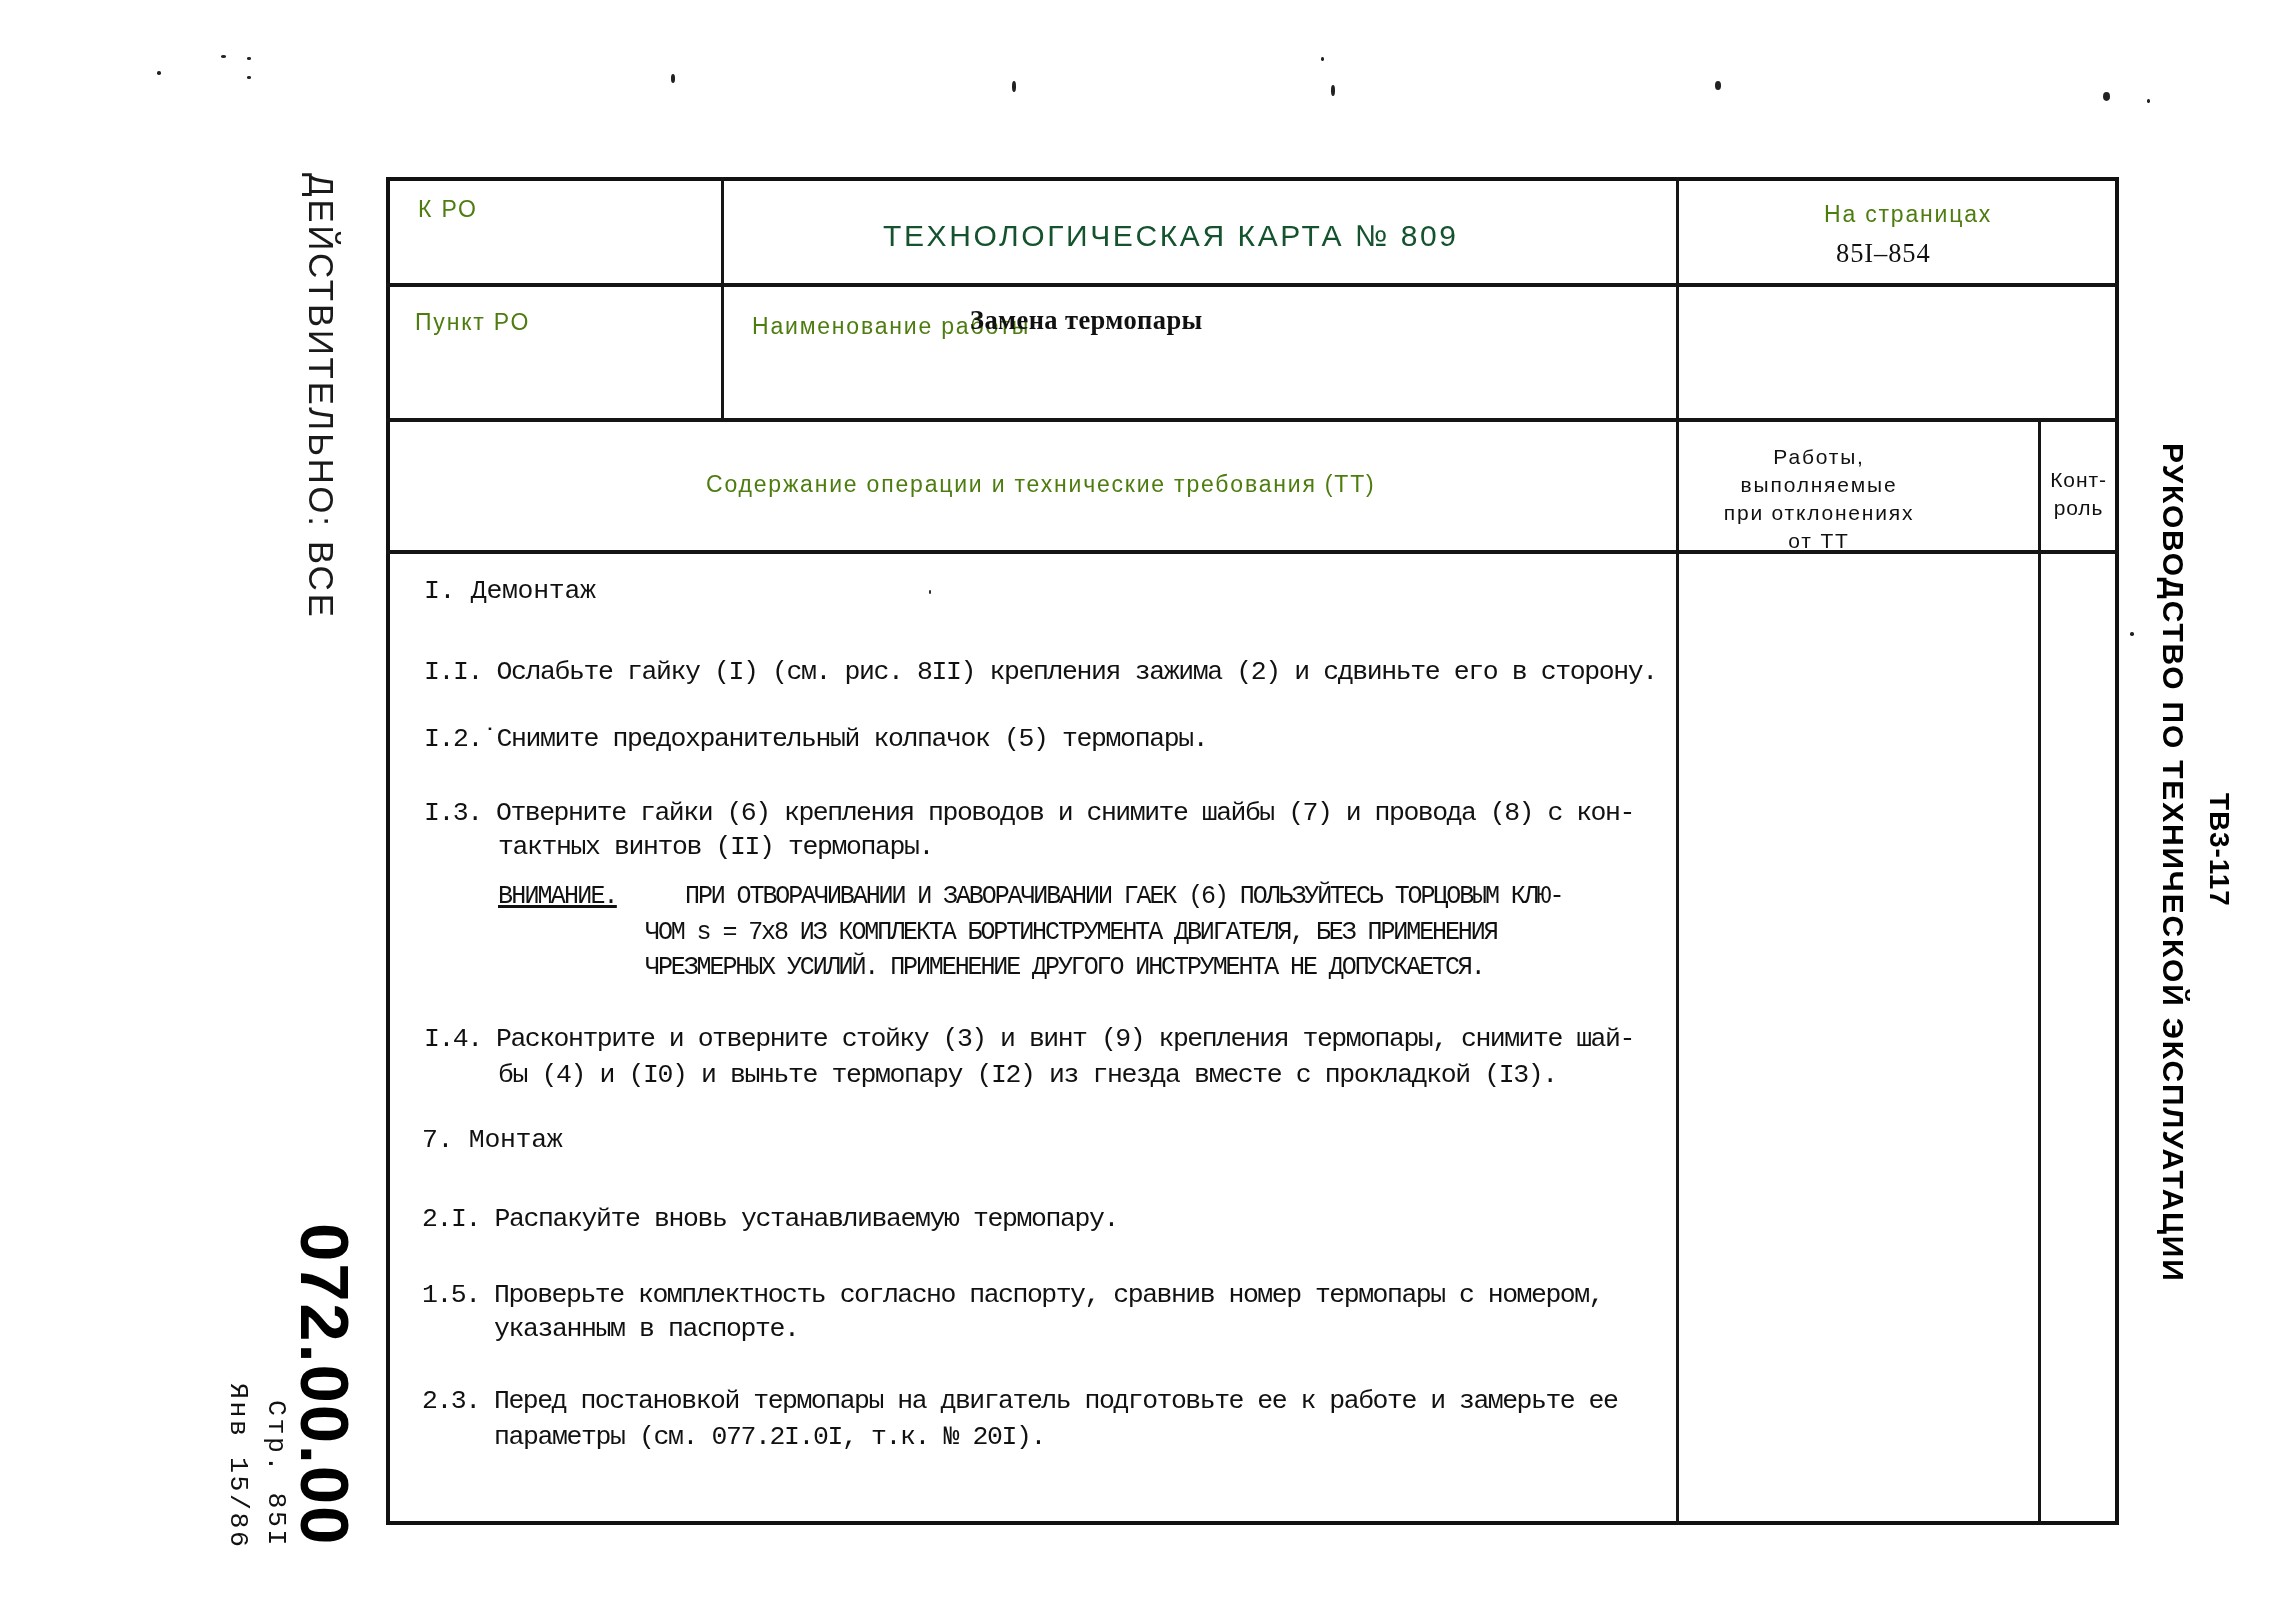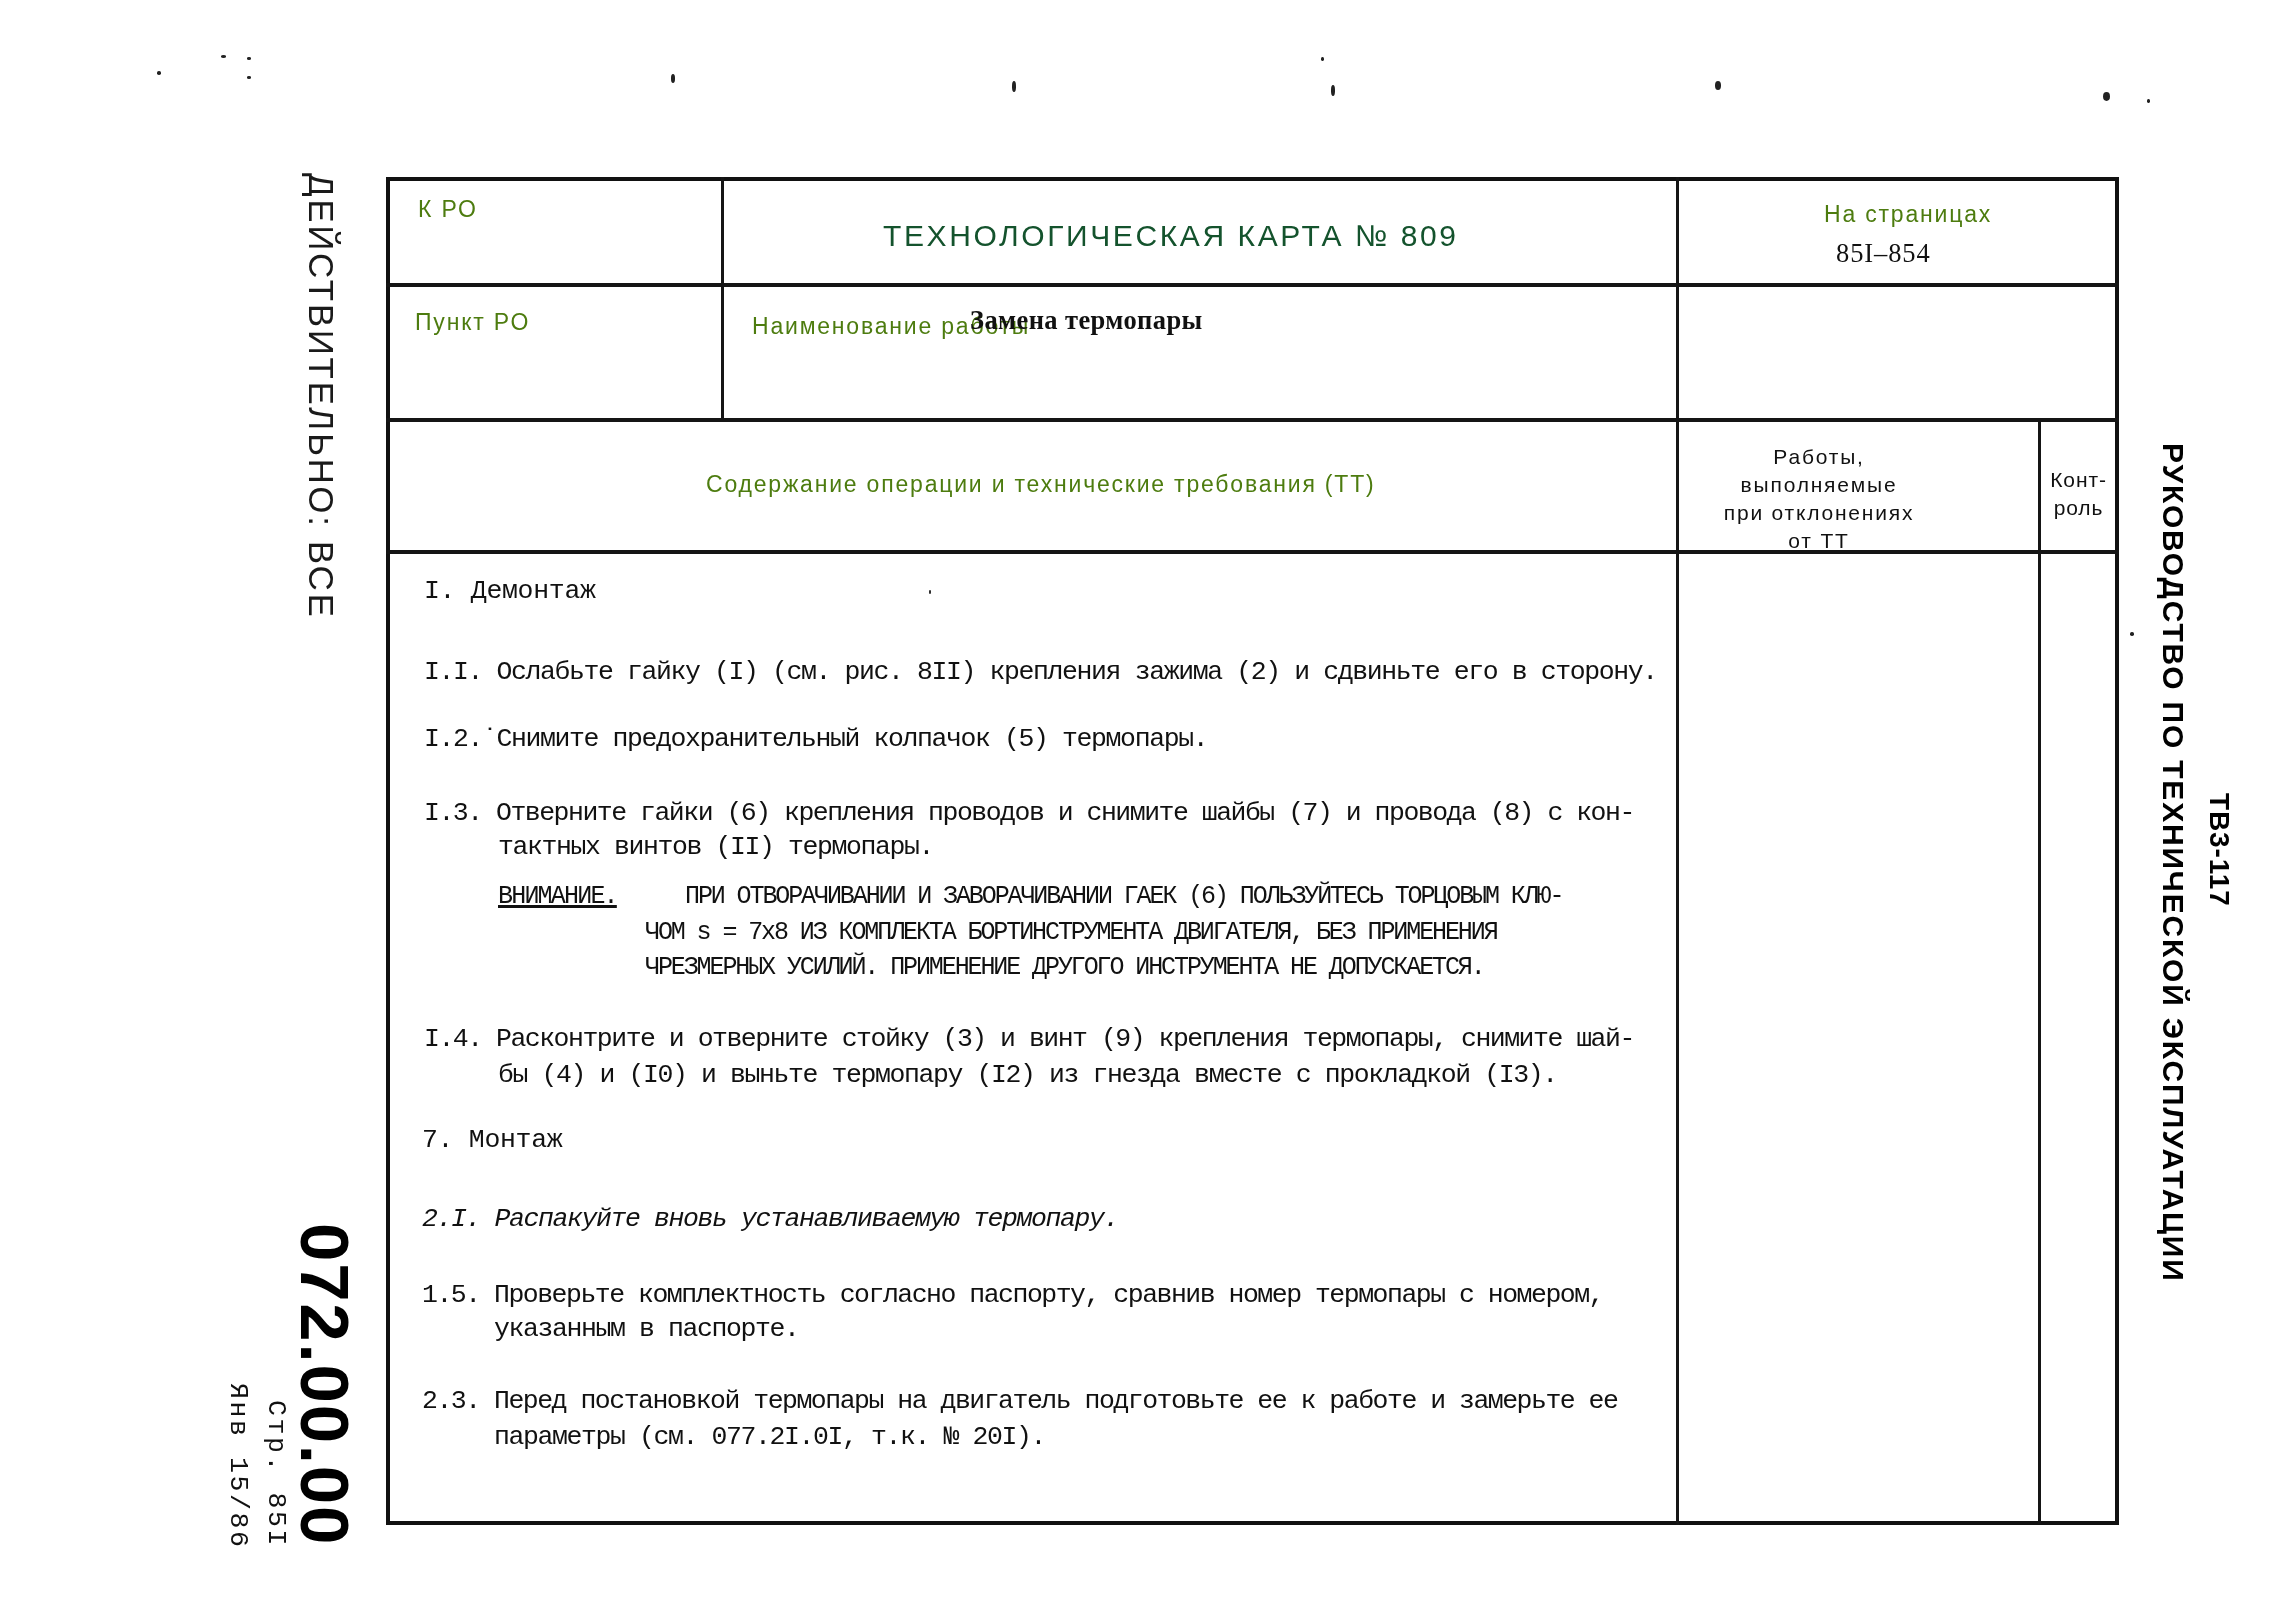--- a/index.html
+++ b/index.html
@@ -103,20 +103,20 @@
 <div class="abs mono caps underline" style="left:498px; top:879px; letter-spacing:-1.8px;">ВНИМАНИЕ.</div>
 <div class="abs mono caps" style="left:645px; top:879px; letter-spacing:-2.1px;margin-left:40px;">ПРИ ОТВОРАЧИВАНИИ И ЗАВОРАЧИВАНИИ ГАЕК (6) ПОЛЬЗУЙТЕСЬ ТОРЦОВЫМ КЛЮ-</div>
 <div class="abs mono caps" style="left:645px; top:915px; letter-spacing:-2.1px;">ЧОМ s = 7х8 ИЗ КОМПЛЕКТА БОРТИНСТРУМЕНТА ДВИГАТЕЛЯ, БЕЗ ПРИМЕНЕНИЯ</div>
 <div class="abs mono caps" style="left:645px; top:950px; letter-spacing:-2.1px;">ЧРЕЗМЕРНЫХ УСИЛИЙ. ПРИМЕНЕНИЕ ДРУГОГО ИНСТРУМЕНТА НЕ ДОПУСКАЕТСЯ.</div>
 
 <div class="abs mono body-text" style="left:424px; top:1022px; letter-spacing:-1.5px;">I.4. Расконтрите и отверните стойку (3) и винт (9) крепления термопары, снимите шай-</div>
 <div class="abs mono body-text" style="left:498px; top:1058px; letter-spacing:-1.4px;">бы (4) и (I0) и выньте термопару (I2) из гнезда вместе с прокладкой (I3).</div>
 
 <div class="abs mono body-text" style="left:422px; top:1123px;">7. Монтаж</div>
 
-<div class="abs mono body-text" style="left:422px; top:1202px; letter-spacing:-1.4px;font-style:italic;">2.I. Распакуйте вновь устанавливаемую термопару.</div>
+<div class="abs mono body-text" style="left:422px; top:1202px; letter-spacing:-1.4px;">2.I. Распакуйте вновь устанавливаемую термопару.</div>
 
 <div class="abs mono body-text" style="left:422px; top:1278px; letter-spacing:-1.5px;">1.5. Проверьте комплектность согласно паспорту, сравнив номер термопары с номером,</div>
 <div class="abs mono body-text" style="left:494px; top:1312px; letter-spacing:-1.4px;">указанным в паспорте.</div>
 
 <div class="abs mono body-text" style="left:422px; top:1384px; letter-spacing:-1.5px;">2.3. Перед постановкой термопары на двигатель подготовьте ее к работе и замерьте ее</div>
 <div class="abs mono body-text" style="left:494px; top:1420px; letter-spacing:-1.4px;">параметры (см. 077.2I.0I, т.к. № 20I).</div>
 
 
 </body></html>

